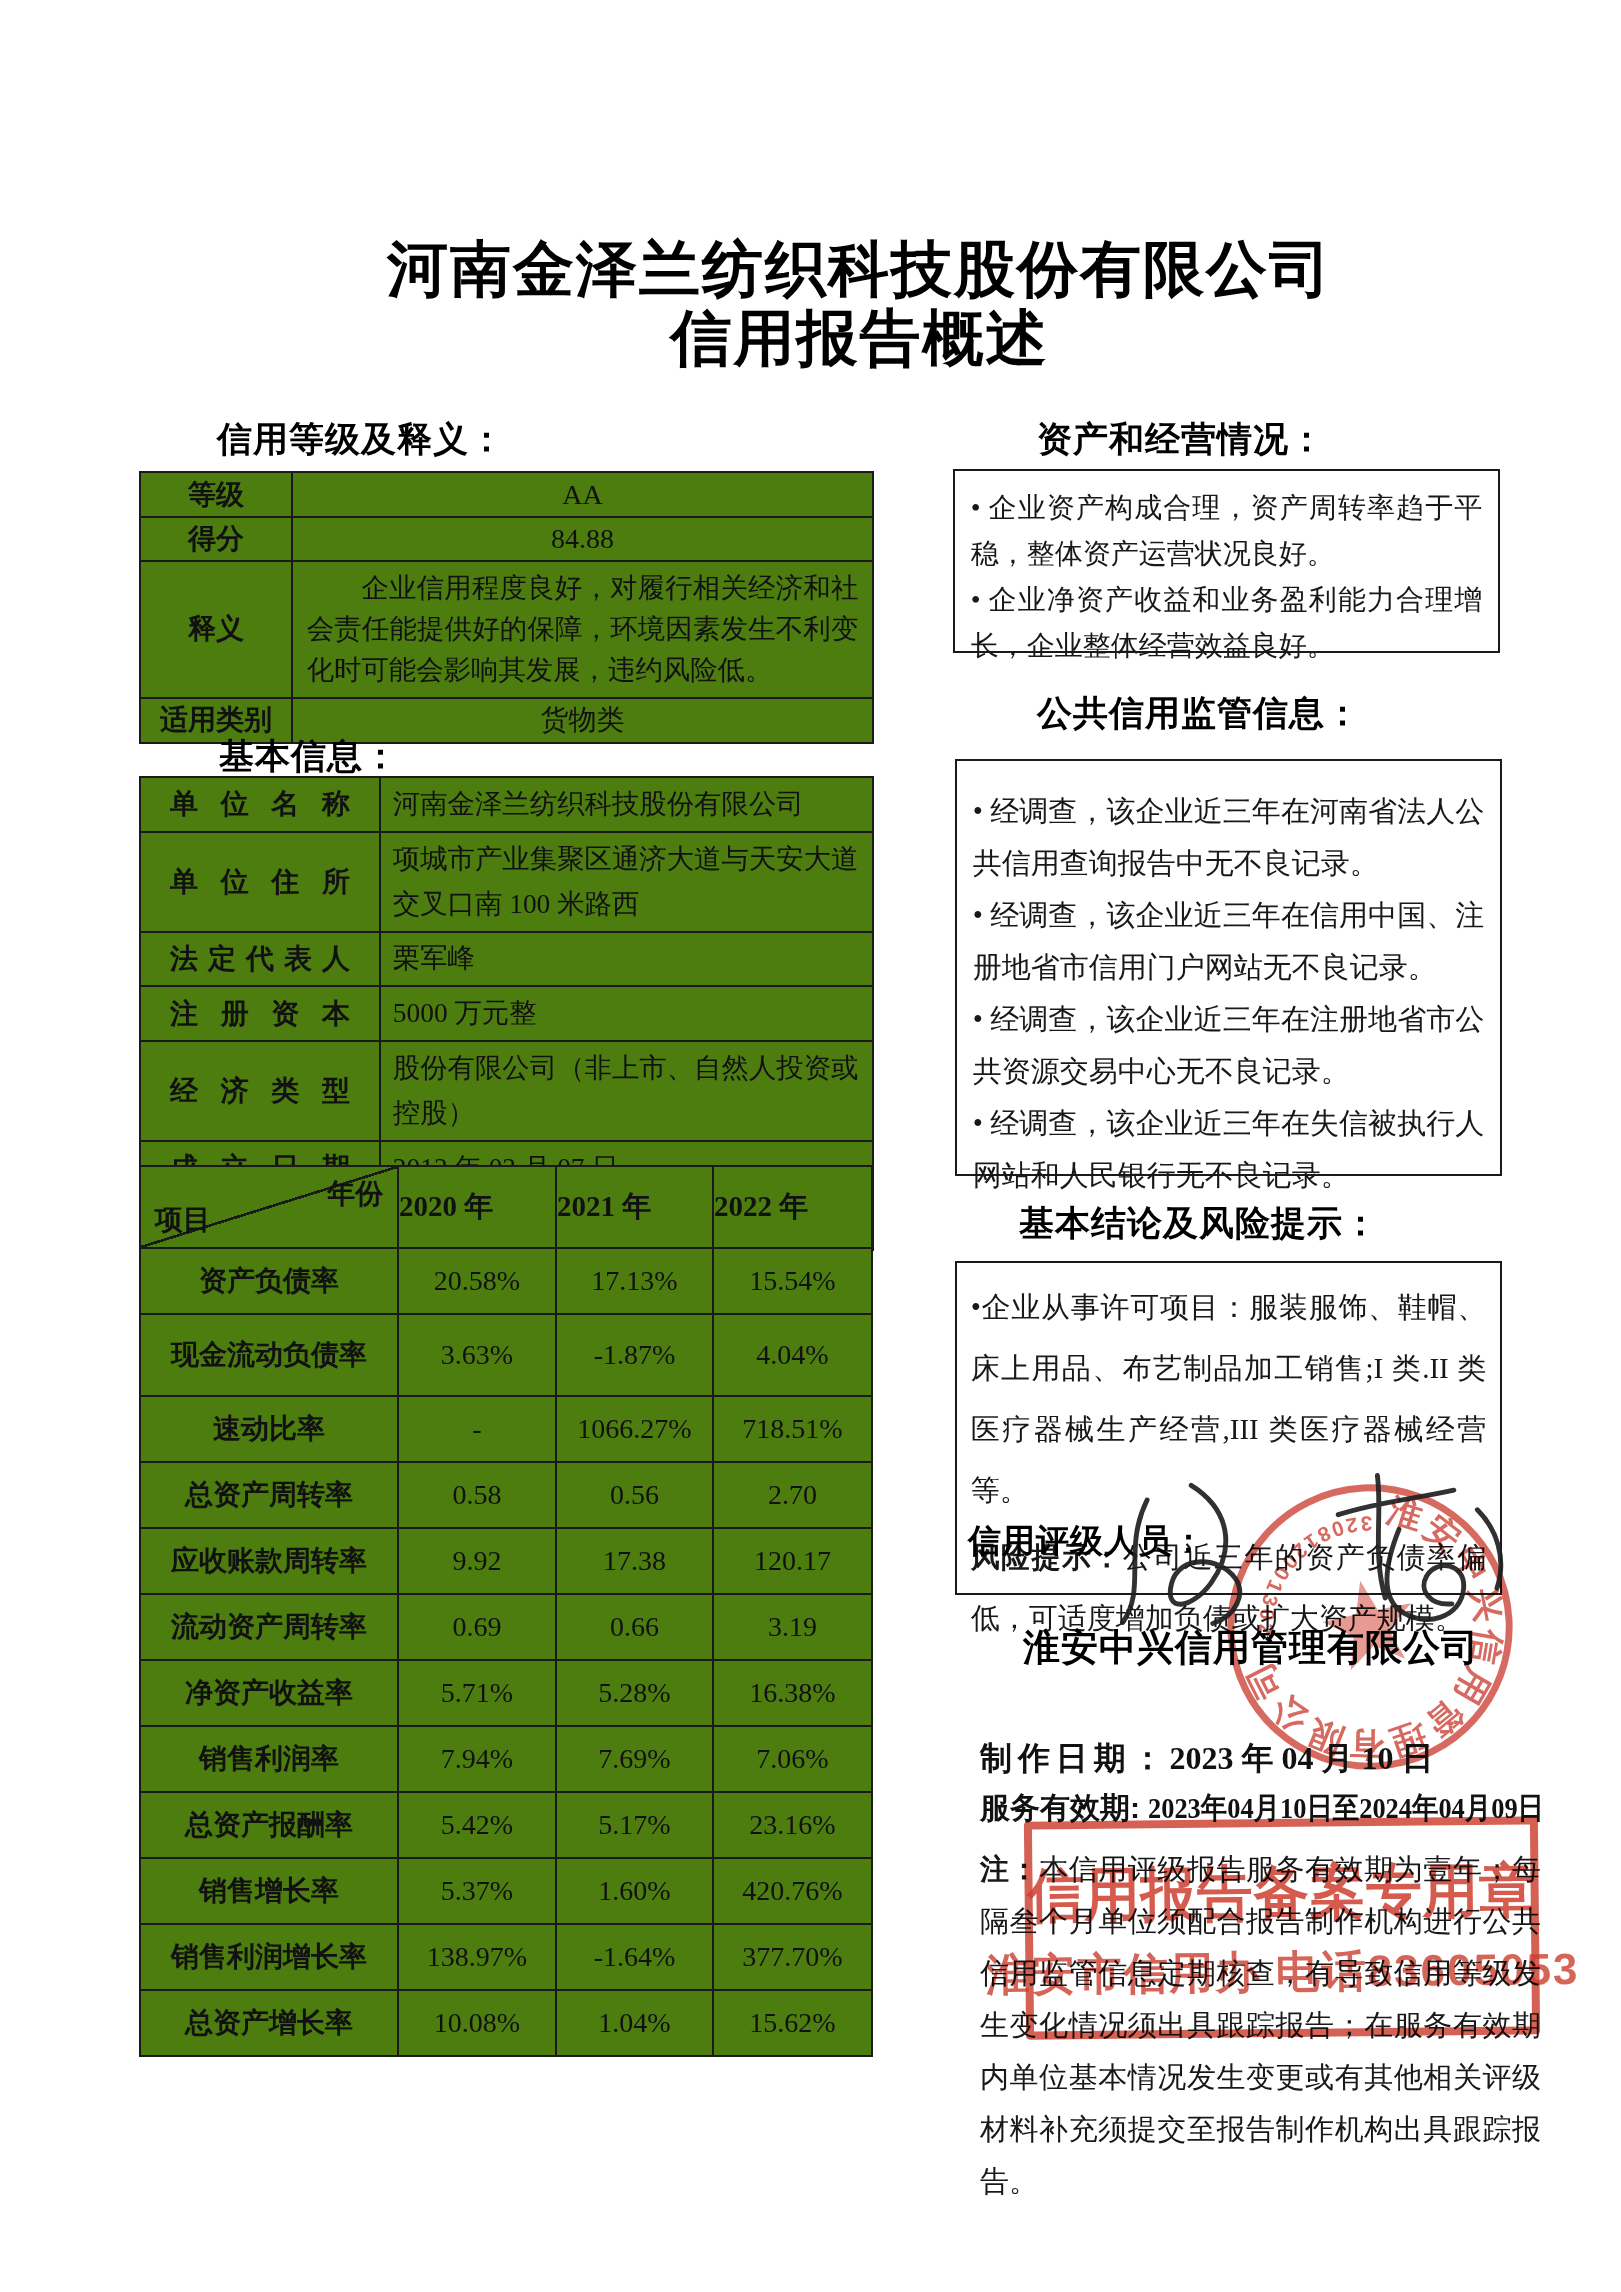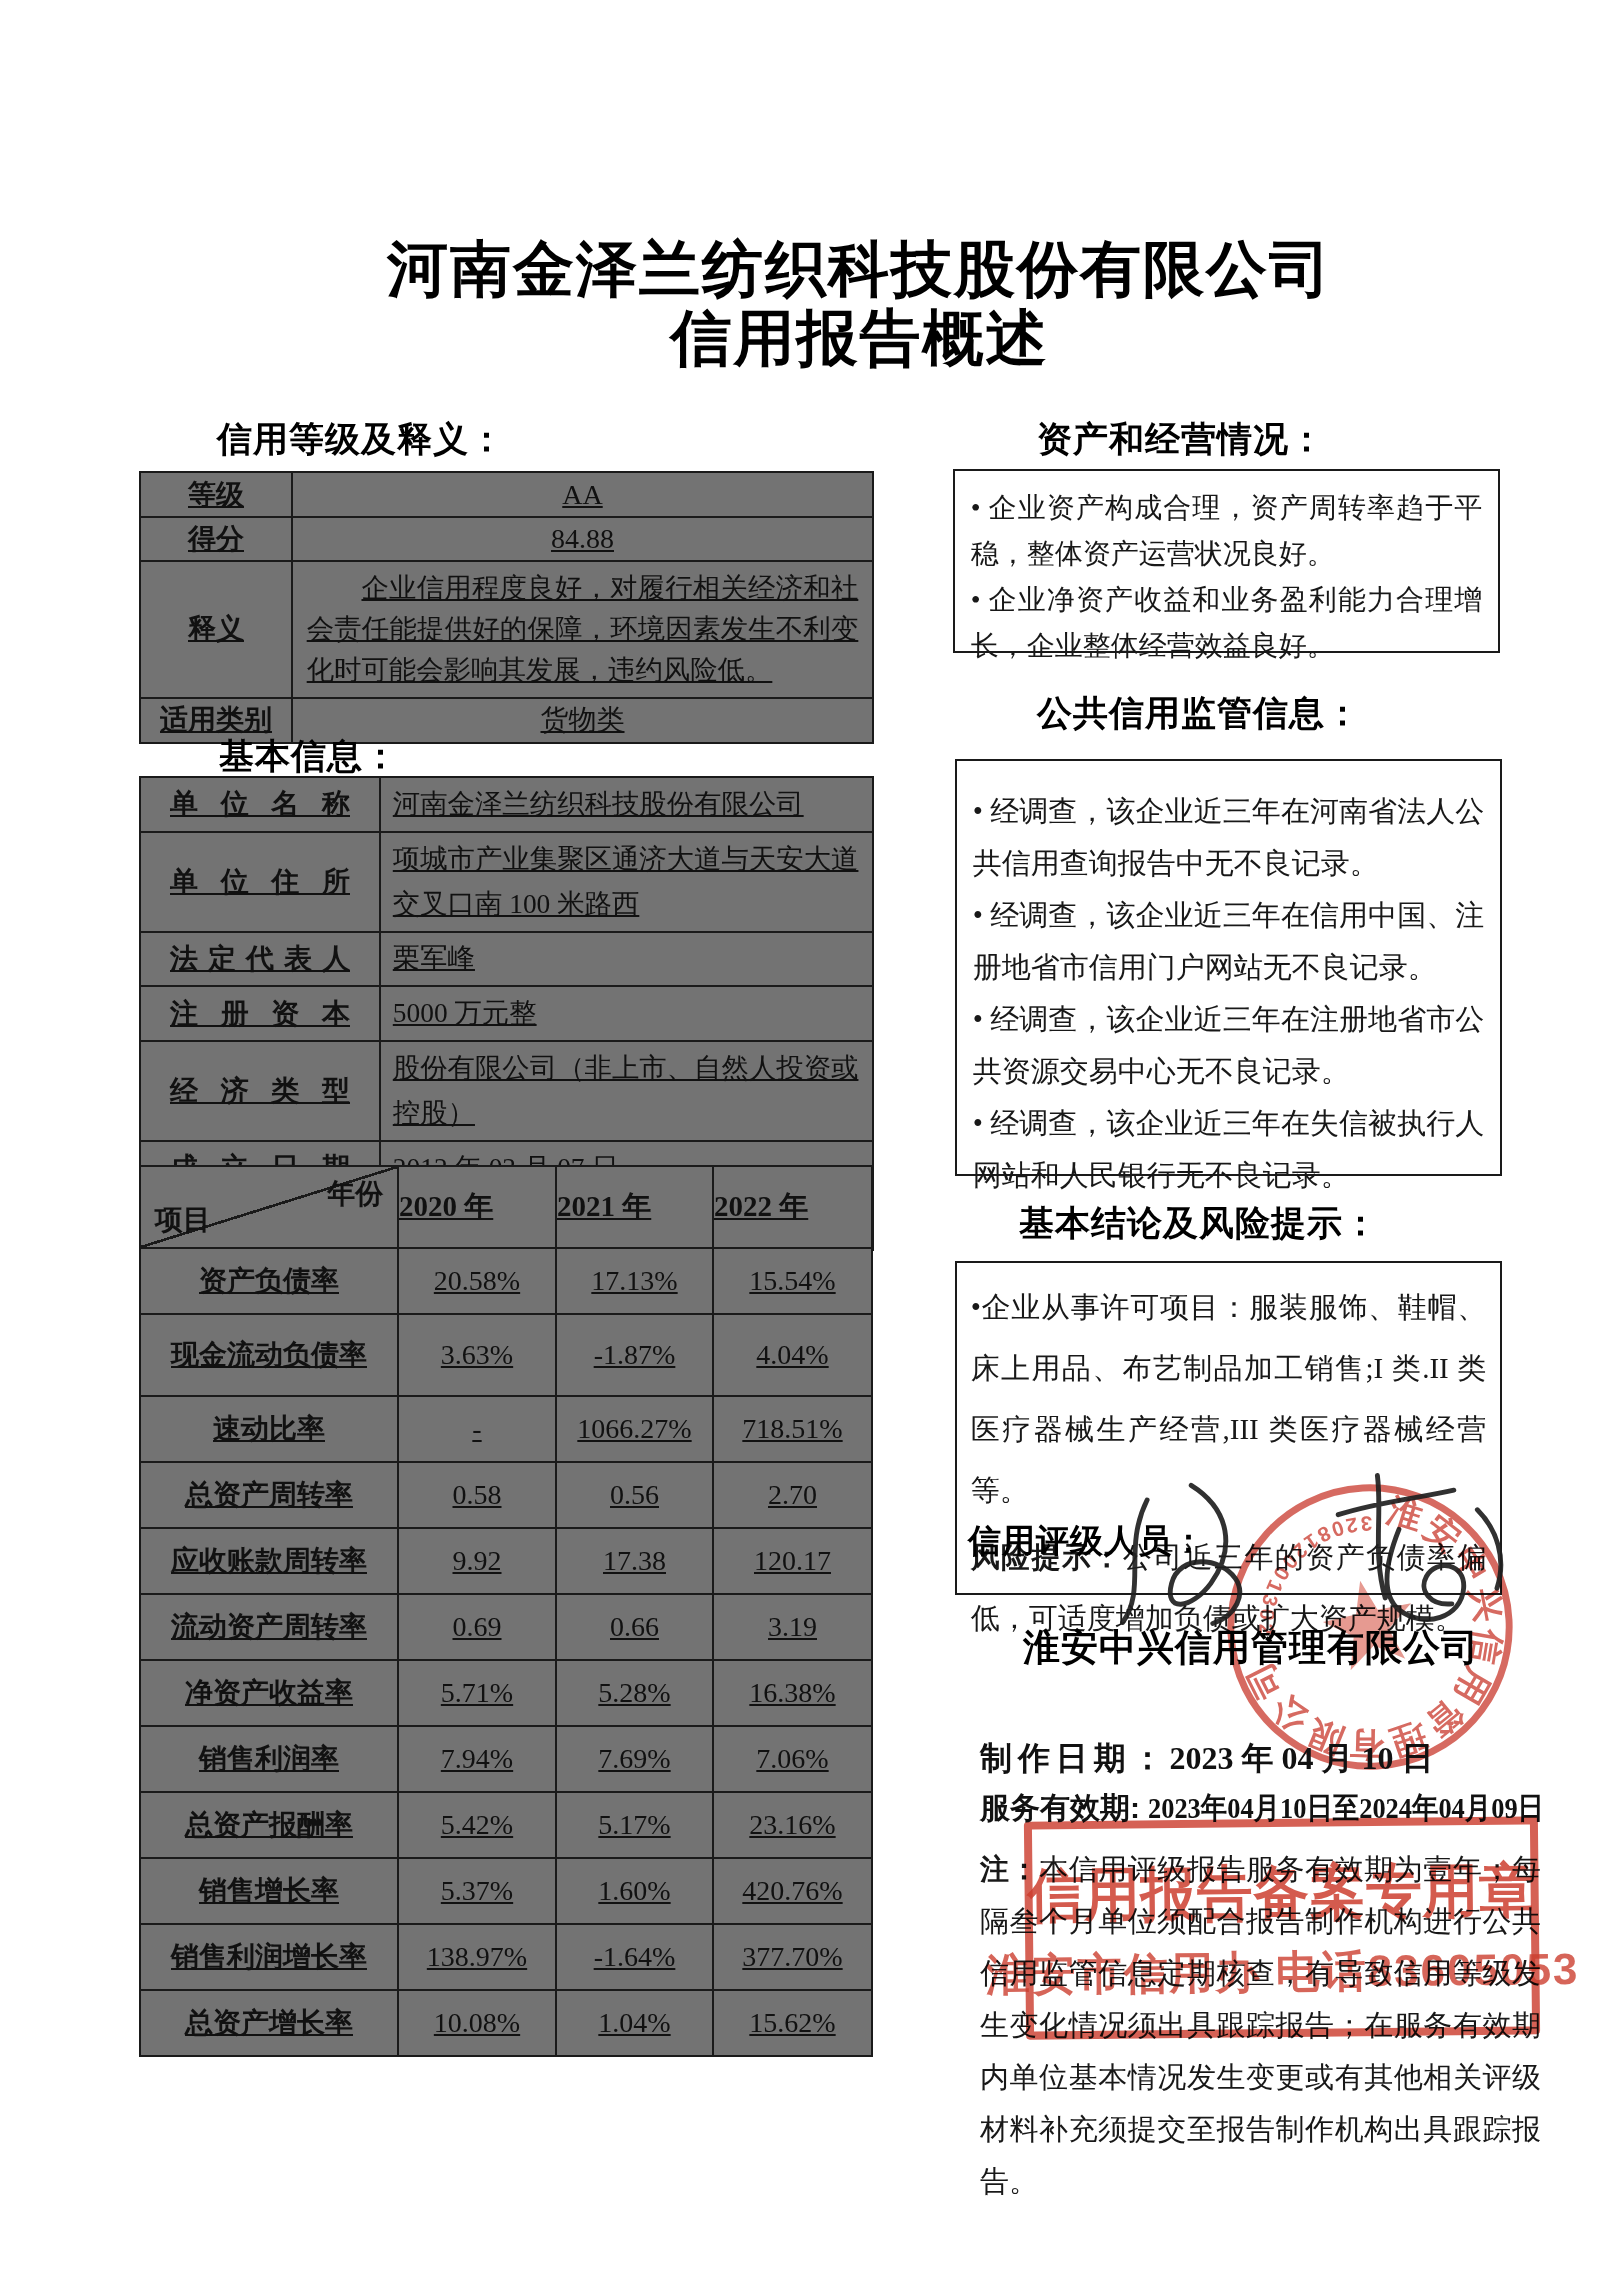--- a/index.html
+++ b/index.html
@@ -4,21 +4,21 @@
 <style>
   html,body{margin:0;padding:0;background:#888;}
   .page{position:relative;width:1621px;height:2293px;background:#ffffff;overflow:hidden;
         font-family:"Liberation Serif", serif;color:#111;}
   .abs{position:absolute;}
   .doc-title{left:291px;top:235px;width:1137px;text-align:center;
              font-family:"Liberation Sans",sans-serif;font-weight:bold;
              font-size:61px;line-height:69px;color:#000;letter-spacing:2px;}
   .h{position:absolute;font-family:"Liberation Sans",sans-serif;font-weight:bold;
      font-size:35px;color:#000;letter-spacing:1px;white-space:nowrap;}
-  table{border-collapse:collapse;table-layout:fixed;position:absolute;background:#737373;text-decoration:underline;}
+  table{border-collapse:collapse;table-layout:fixed;position:absolute;background:#4d7c0f;}
   td{border:2px solid #1a1a1a;padding:0;vertical-align:middle;overflow:hidden;}
   .lbl{font-family:"Liberation Sans",sans-serif;font-weight:bold;font-size:28px;text-align:center;}
   .lbl-j{font-family:"Liberation Sans",sans-serif;font-weight:bold;font-size:28px;
          text-align:justify;text-align-last:justify;padding:0 29px;}
   .val{font-family:"Liberation Serif",serif;font-size:28px;text-align:center;}
   .val-l{font-family:"Liberation Serif",serif;font-size:27.4px;text-align:left;padding:3.9px 9.8px 3.9px 11.8px;line-height:45px;}
   .val-p{font-family:"Liberation Serif",serif;font-size:27.4px;text-align:justify;
          padding:5.9px 13.7px;line-height:41px;}
   .val-p .indent{display:block;text-indent:2em;}
   .diag{position:relative;background-image:linear-gradient(to bottom right,

